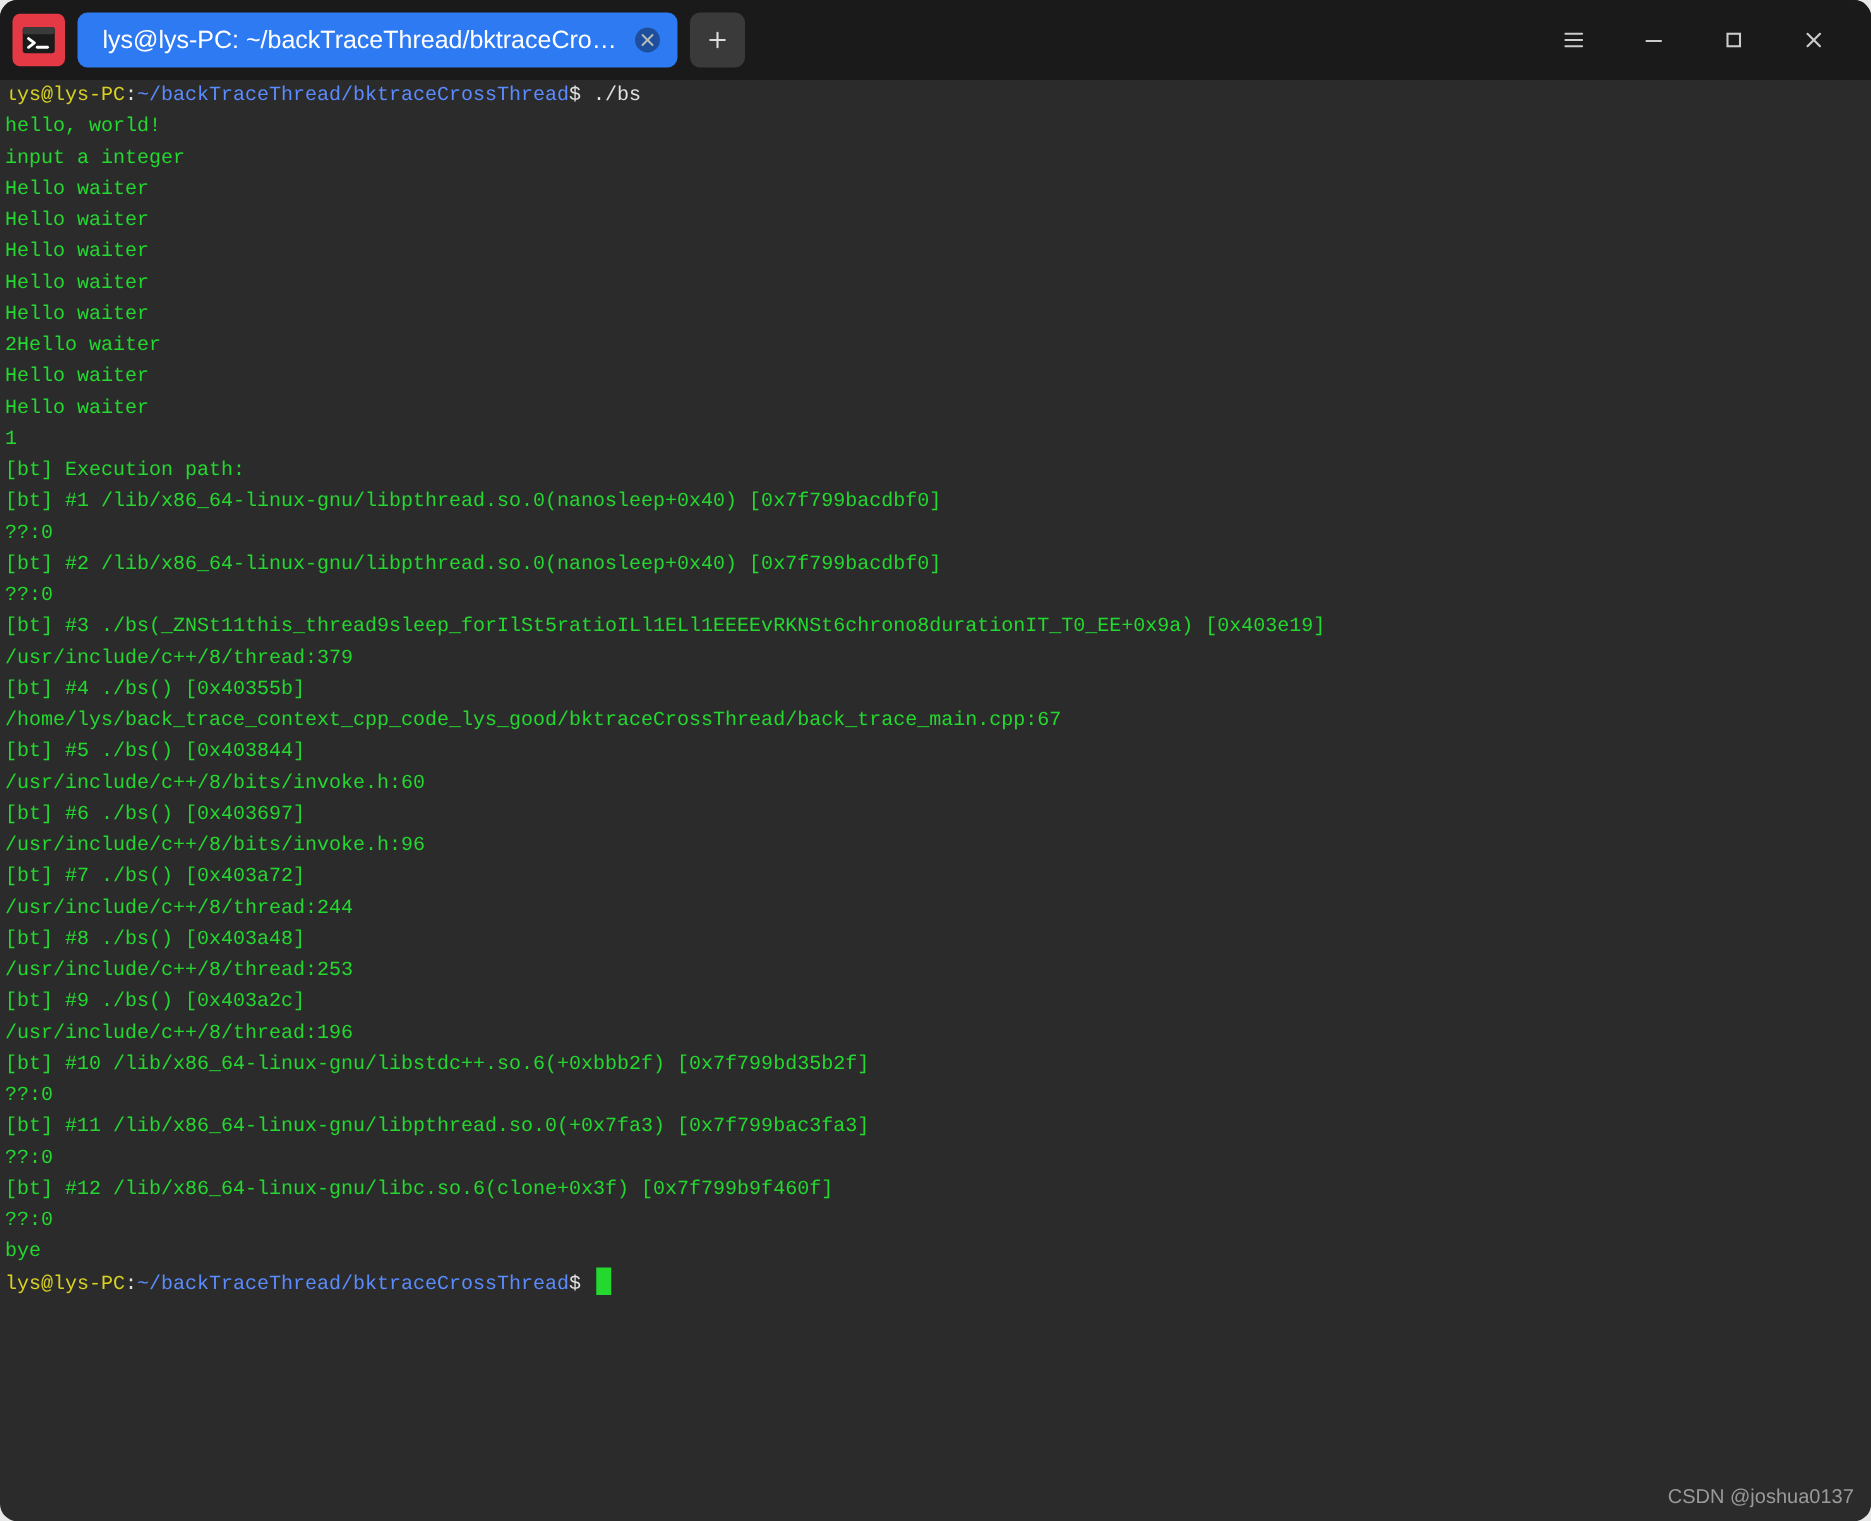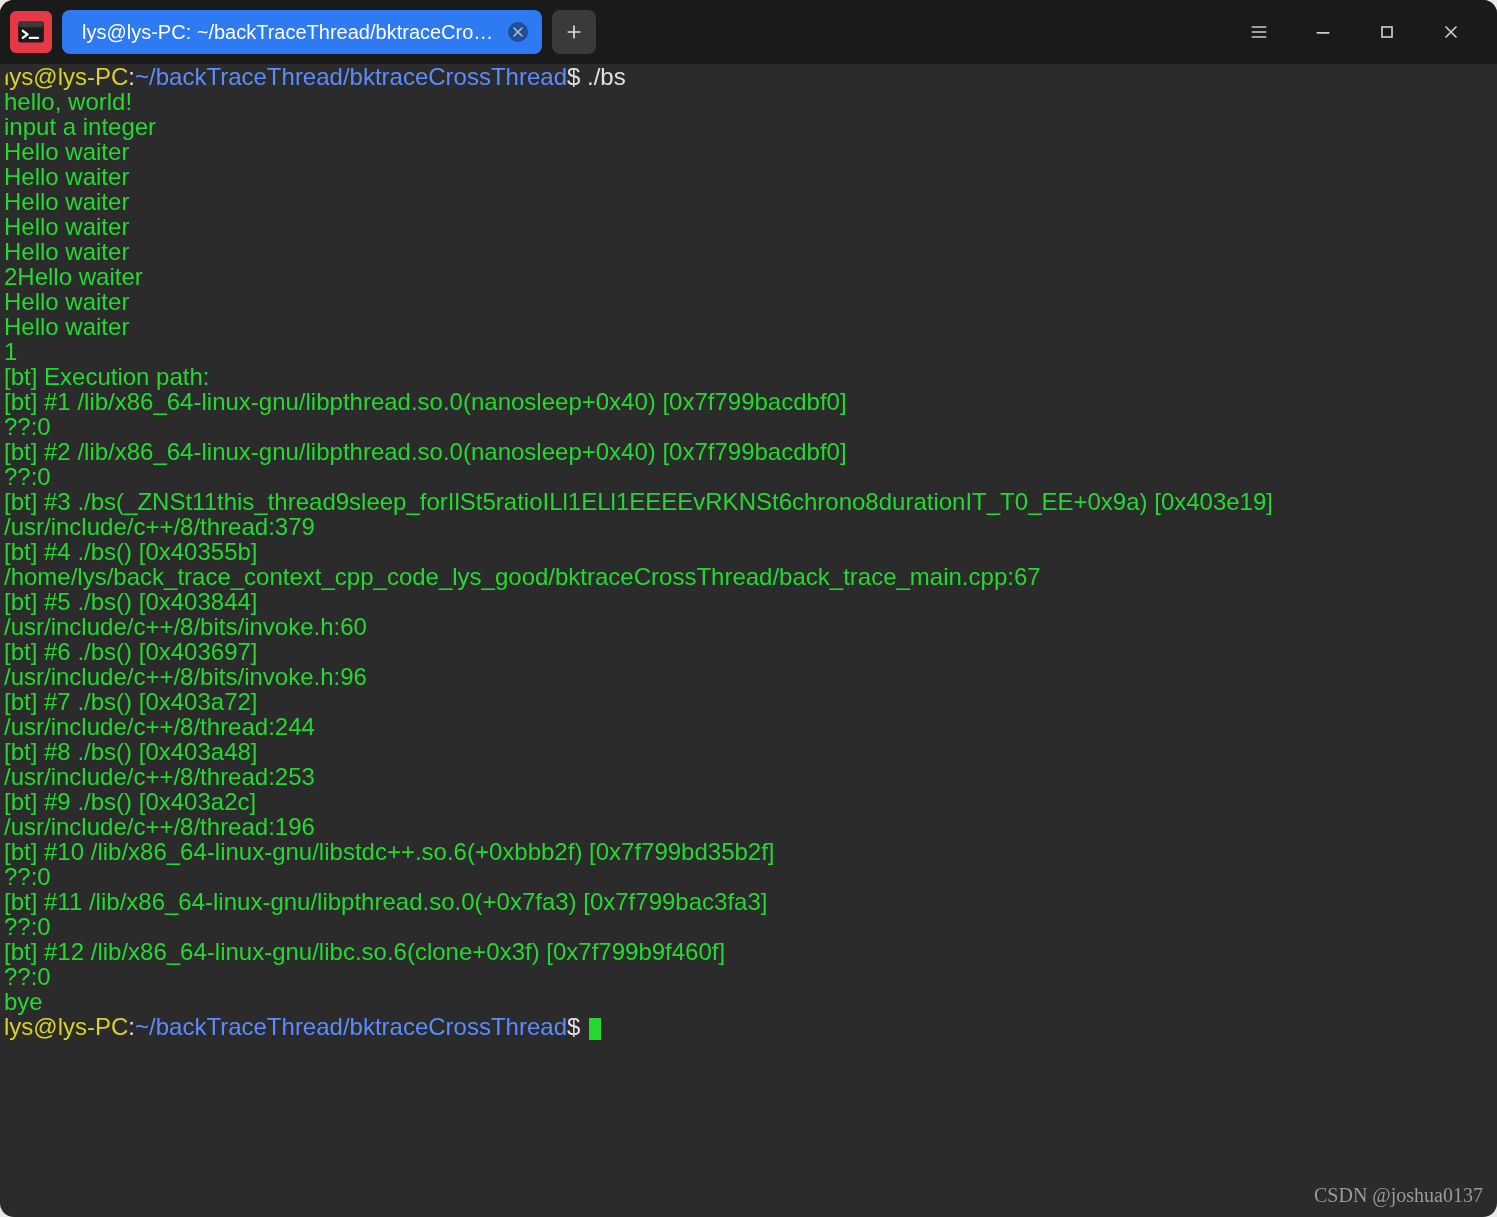--- a/index.html
+++ b/index.html
@@ -79,48 +79,48 @@
   }
   .newtab svg{width:20px;height:20px;}
   .spacer{flex:1;}
   .win-controls{display:flex;align-items:center;gap:32px;padding-right:20px;}
   .win-btn{width:32px;height:32px;display:flex;align-items:center;justify-content:center;cursor:pointer;}
   .win-btn svg{width:20px;height:20px;}
   
   .term{
     flex:1;
     padding:0 4px;
-    font-size:24px;
+    font-size:16px;
     line-height:25px;
     color:var(--green);
     white-space:pre;
     overflow:hidden;
-    font-family:Liberation Sans, sans-serif;
+    font-family:Liberation Mono, monospace;
     border-radius:28px;
   }
   .term .line{white-space:pre;}
   .prompt-user{color:var(--yellow);}
   .prompt-colon{color:var(--white);}
   .prompt-path{color:var(--blue);}
   .prompt-dollar{color:var(--white);}
   .cmd{color:var(--white);}
   .out{color:var(--green);}
   .cursor{
     display:inline-block;
     width:12px;height:22px;
     background:var(--green);
     vertical-align:text-bottom;
     margin-left:2px;
   }
   .watermark{
     position:absolute;
     right:14px;bottom:10px;
     color:var(--watermark);
-    font-family:Liberation Serif, serif;
-    font-size:20px;
+    font-family:Liberation Sans, sans-serif;
+    font-size:16px;
   }
 </style>
 </head>
 <body>
 
 <div class="window">
 
   <div class="titlebar">
     <div class="app-icon">
       <svg viewBox="0 0 24 24">

